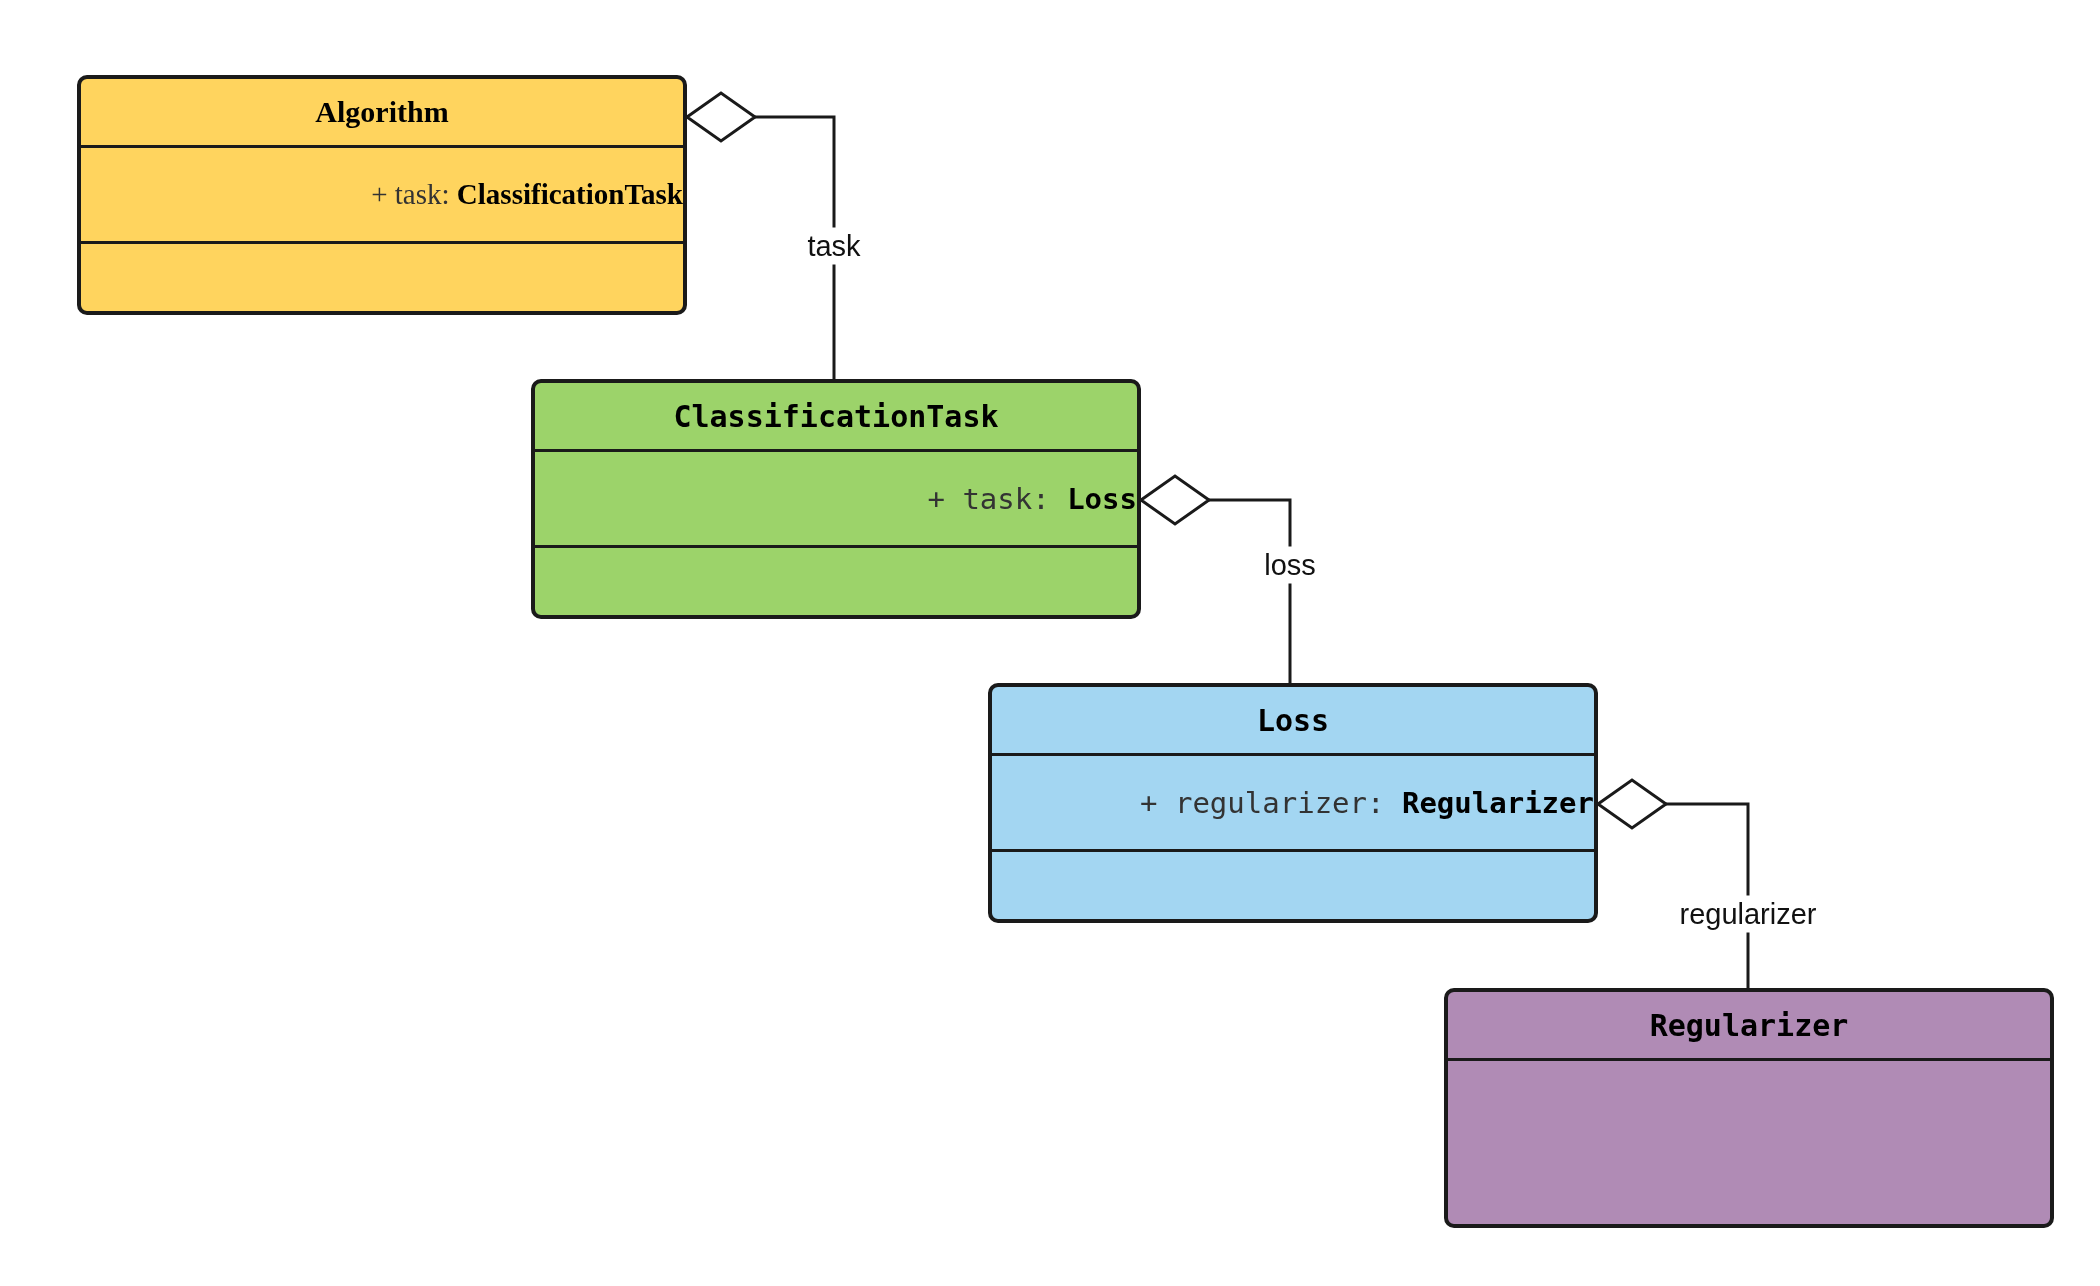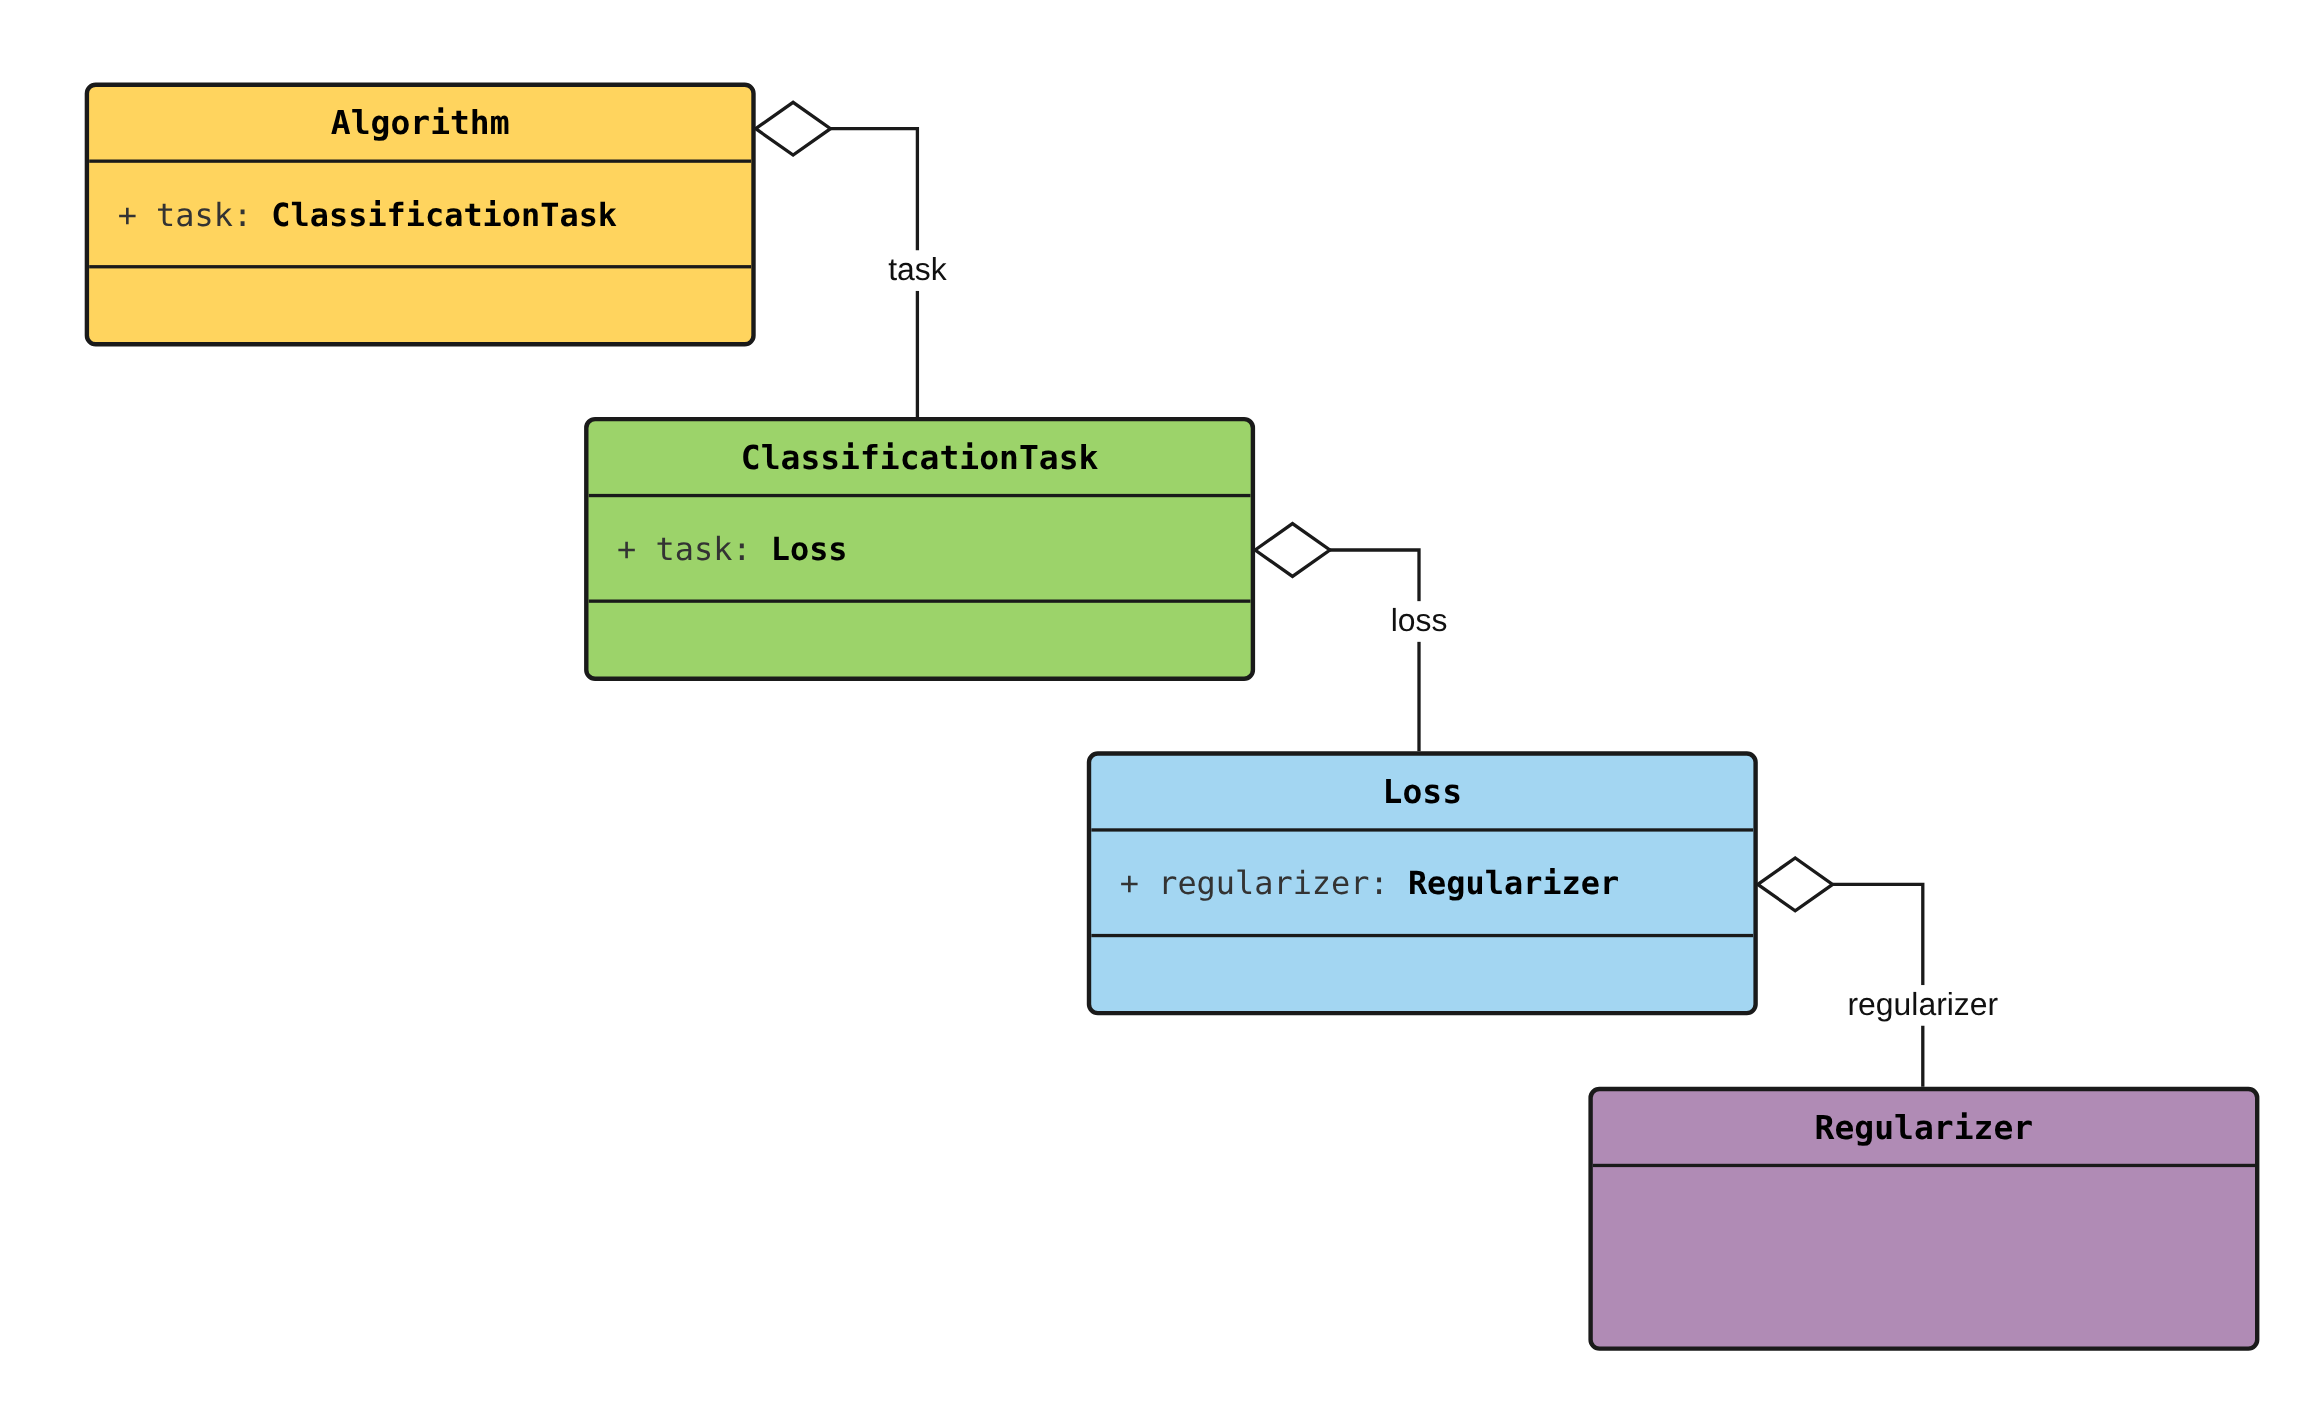--- a/index.html
+++ b/index.html
@@ -27,37 +27,38 @@
     height: 66px; flex: none;
     display: flex; align-items: center; justify-content: center;
     font-weight: bold; font-size: 30px; color: #000;
   }
   .uml-attrs {
     height: 96px; flex: none;
     border-top: 3px solid #1a1a1a;
     display: flex; align-items: center;
     padding-left: 26px;
     font-size: 29px;
+    justify-content: flex-end;
   }
   .attr-prefix { color: #333333; white-space: pre; }
   .attr-type { font-weight: bold; color: #000; white-space: pre; }
   .uml-methods { flex: 1; border-top: 3px solid #1a1a1a; }
 
   .edge-label {
     position: absolute;
     transform: translate(-50%, -50%);
     font-family: "Liberation Sans", sans-serif;
     font-size: 29px; color: #111111;
     background: #ffffff;
     padding: 2px 8px;
     white-space: nowrap;
   }
 
   
-  #c-algorithm { left: 77px;   top: 75px;  }
+  #c-algorithm { left: 77px;   top: 75px; font-family: Liberation Serif, serif;  }
   #c-classificationtask { left: 531px;  top: 379px; }
   #c-loss { left: 988px;  top: 683px; }
   #c-regularizer { left: 1444px; top: 988px; }
 
   
   #lbl-task { left: 834px;  top: 246px; text-align: right; }
   #lbl-loss { left: 1290px; top: 565px; }
   #lbl-regularizer { left: 1748px; top: 914px; }
 </style>
 </head>

